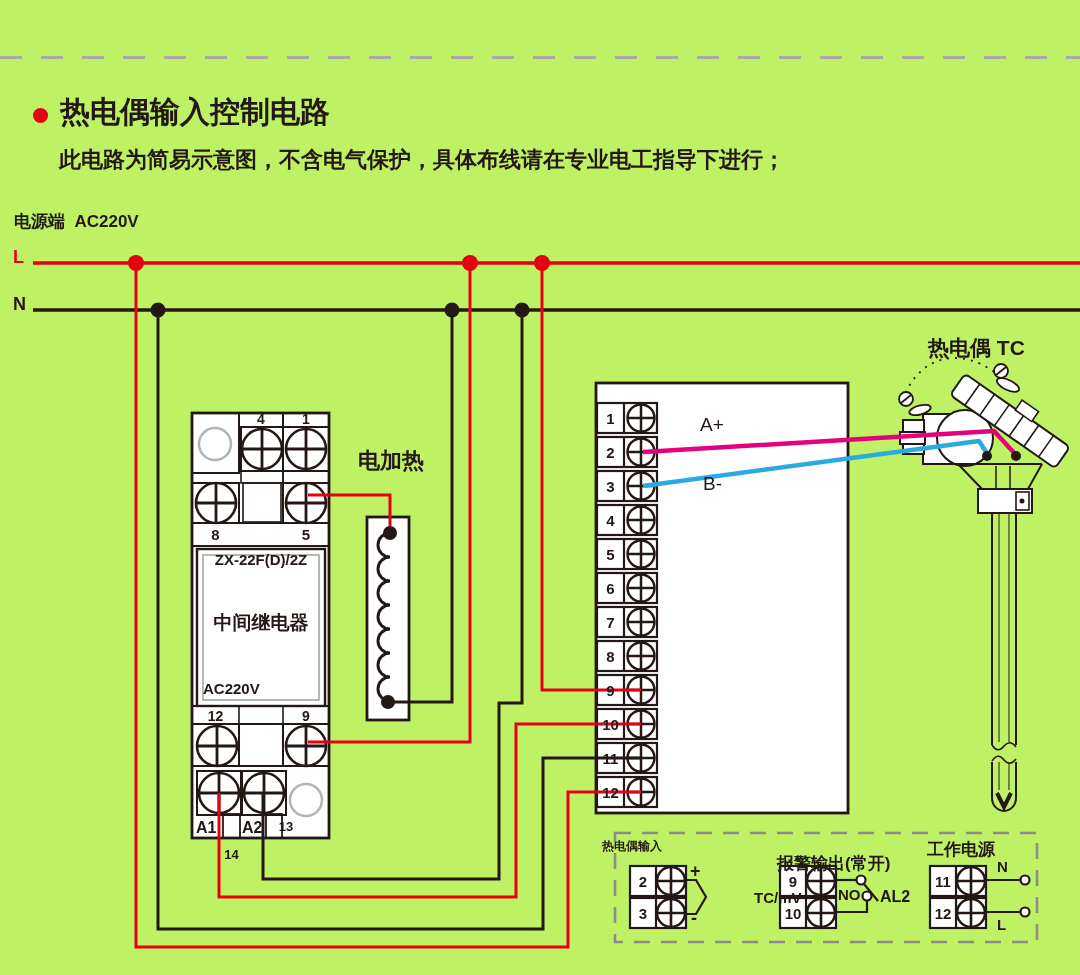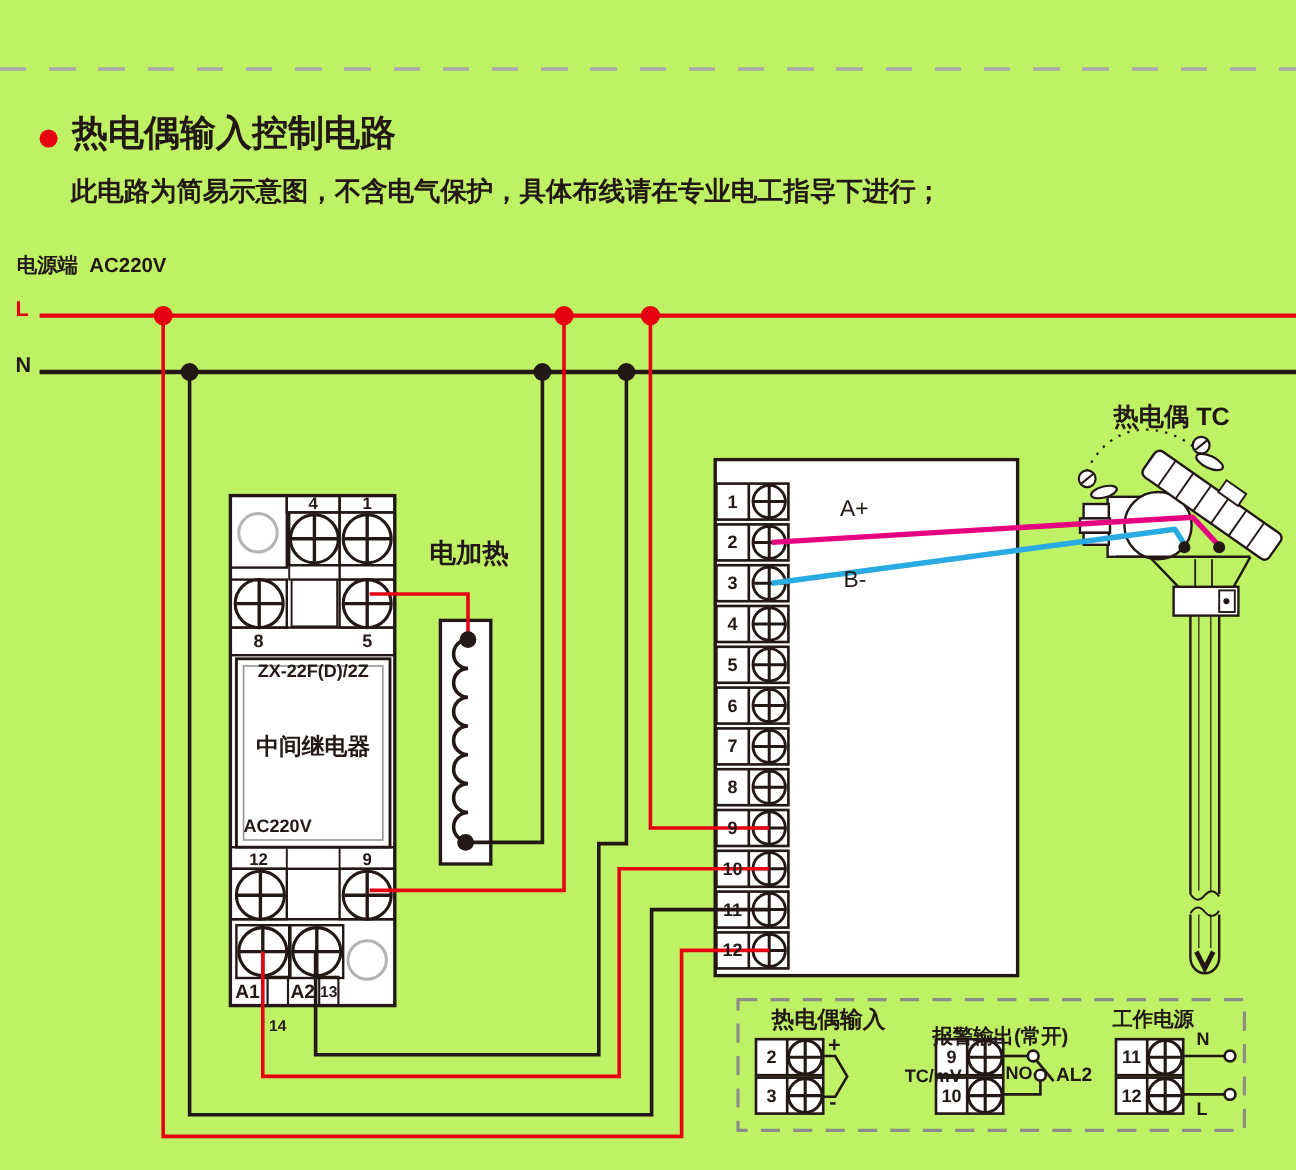--- a/index.html
+++ b/index.html
@@ -262,21 +262,21 @@
   <div class="lbl b ctr" style="left:192px;top:526px;width:47px;font-size:15px;">8</div>
   <div class="lbl b ctr" style="left:283px;top:526px;width:46px;font-size:15px;">5</div>
   <div class="lbl b ctr" style="left:192px;top:708px;width:47px;font-size:14px;">12</div>
   <div class="lbl b ctr" style="left:283px;top:708px;width:46px;font-size:14px;">9</div>
   <div class="lbl b ctr" style="left:200px;top:551px;width:122px;font-size:15px;text-align:center;">ZX-22F(D)/2Z</div>
   <div class="lbl b ctr" style="left:197px;top:612px;width:128px;font-size:19px;">中间继电器</div>
   <div class="lbl b" style="left:203px;top:680px;font-size:15px;">AC220V</div>
   <div class="lbl b" style="left:196px;top:819px;font-size:16px;">A1</div>
   <div class="lbl b ctr" style="left:223px;top:820px;width:17px;font-size:13px;margin-top:28px;">14</div>
   <div class="lbl b" style="left:242px;top:819px;font-size:16px;">A2</div>
-  <div class="lbl b ctr" style="left:266px;top:820px;width:16px;font-size:13px;">13</div>
+  <div class="lbl b ctr" style="left:266px;top:820px;width:16px;font-size:13px;padding-left:12px;">13</div>
 
   <div class="lbl b" style="left:358px;top:448px;font-size:22px;">电加热</div>
 
   <div class="tnum" style="top:410px;">1</div>
   <div class="tnum" style="top:444px;">2</div>
   <div class="tnum" style="top:478px;">3</div>
   <div class="tnum" style="top:512px;">4</div>
   <div class="tnum" style="top:546px;">5</div>
   <div class="tnum" style="top:580px;">6</div>
   <div class="tnum" style="top:614px;">7</div>
@@ -284,21 +284,21 @@
   <div class="tnum" style="top:682px;">9</div>
   <div class="tnum" style="top:716px;">10</div>
   <div class="tnum" style="top:750px;">11</div>
   <div class="tnum" style="top:784px;">12</div>
 
   <div class="lbl" style="left:700px;top:414px;font-size:19px;">A+</div>
   <div class="lbl" style="left:703px;top:473px;font-size:19px;">B-</div>
 
   <div class="lbl b" style="left:928px;top:336px;font-size:21px;">热电偶 TC</div>
 
-  <div class="lbl b" style="left:643px;top:840px;font-size:19px;font-family:Liberation Serif, serif;">热电偶输入</div>
+  <div class="lbl b" style="left:602px;top:840px;font-size:12px;font-family:Liberation Serif, serif;">热电偶输入</div>
   <div class="lbl b ctr" style="left:630px;top:873px;width:26px;font-size:15px;">2</div>
   <div class="lbl b ctr" style="left:630px;top:905px;width:26px;font-size:15px;">3</div>
   <div class="lbl b" style="left:690px;top:861px;font-size:18px;">+</div>
   <div class="lbl b" style="left:691px;top:908px;font-size:18px;">-</div>
   <div class="lbl b" style="left:712px;top:889px;font-size:15px;margin-left:42px;">TC/mV</div>
 
   <div class="lbl b" style="left:777px;top:840px;font-size:17px;margin-top:14px;">报警输出(常开)</div>
   <div class="lbl b ctr" style="left:780px;top:873px;width:26px;font-size:15px;">9</div>
   <div class="lbl b ctr" style="left:780px;top:905px;width:26px;font-size:15px;">10</div>
   <div class="lbl b" style="left:838px;top:886px;font-size:15px;">NO</div>

